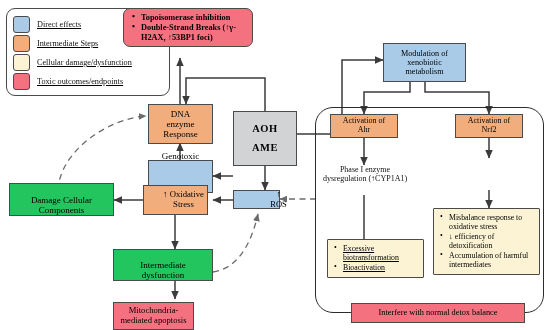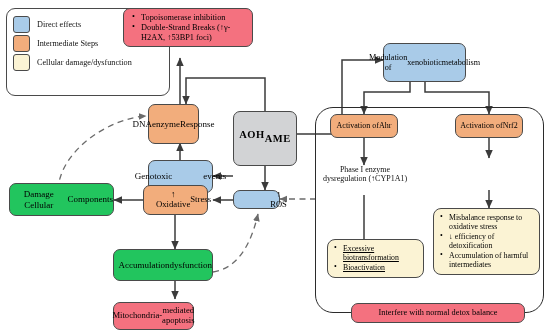--- a/index.html
+++ b/index.html
@@ -1,40 +1,40 @@
 <!DOCTYPE html>
 <html><head>
 <meta charset="utf-8">
 <style>
   html,body{margin:0;padding:0;background:#ffffff;}
   #stage{position:relative;width:550px;height:330px;overflow:hidden;
          font-family:"Liberation Serif", serif;background:#fff;}
-  .node{position:absolute;box-sizing:border-box;display:flex;flex-direction:row;
+  .node{position:absolute;box-sizing:border-box;display:flex;flex-direction:column;
         align-items:center;justify-content:center;text-align:center;
-        border:1px solid #4a4a4a;border-radius:7px;line-height:1.12;}
+        border:1px solid #4a4a4a;border-radius:0;line-height:1.12;}
   .node span{display:block;}
   .blue{background:#a9cbe8;}
   .orange{background:#f2ad7c;}
   .cream{background:#22c55e;justify-content:flex-end;}
   .red{background:#f4717f;}
   .gray{background:#d2d3d5;font-weight:bold;letter-spacing:.5px;}
   .plain{position:absolute;text-align:center;line-height:1.15;color:#111;}
   .listbox{position:absolute;box-sizing:border-box;border:1px solid #4a4a4a;
-           border-radius:8px;background:#fbf3d4;padding:4px 5px 4px 4px;}
+           border-radius:1px;background:#fbf3d4;padding:4px 5px 4px 4px;}
   .listbox ul{margin:0;padding:0 0 0 11px;list-style:none;}
   .listbox li{position:relative;line-height:1.16;margin:0 0 1px 0;}
   .listbox li:before{content:"\2022";position:absolute;left:-9px;top:-1px;}
   .redlist{position:absolute;box-sizing:border-box;border:1px solid #4a4a4a;
            border-radius:7px;background:#f4717f;padding:4px 6px 4px 6px;}
   .redlist ul{margin:0;padding:0 0 0 11px;list-style:none;}
   .redlist li{position:relative;line-height:1.18;}
   .redlist li:before{content:"\2022";position:absolute;left:-9px;top:-1px;}
   #legend{position:absolute;left:6px;top:8px;width:164px;height:88px;
           border:1px solid #4a4a4a;border-radius:9px;background:#fff;
-          box-sizing:border-box;padding:6px 6px;}
+          box-sizing:border-box;padding:6px 6px;text-decoration:underline;}
   .legrow{display:flex;align-items:center;height:19px;}
   .sw{width:15px;height:15px;border:1px solid #4a4a4a;border-radius:3px;
       margin-right:7px;flex:0 0 auto;}
   .legtxt{font-size:8.2px;color:#111;white-space:nowrap;}
   #panel{position:absolute;left:315px;top:107px;width:229px;height:206px;
          border:1px solid #2b2b2b;border-radius:18px;background:transparent;
          box-sizing:border-box;}
   svg.wires{position:absolute;left:0;top:0;width:550px;height:330px;
             pointer-events:none;}
 </style>
@@ -104,33 +104,37 @@
       <div class="legtxt">Direct effects</div>
     </div>
     <div class="legrow">
       <div class="sw" style="background:#f2ad7c"></div>
       <div class="legtxt">Intermediate Steps</div>
     </div>
     <div class="legrow">
       <div class="sw" style="background:#fbf3d4"></div>
       <div class="legtxt">Cellular damage/dysfunction</div>
     </div>
-  </div>
-
-  <div class="redlist" style="left:123px;top:8px;width:130px;font-size:8.3px;">
+    <div class="legrow">
+      <div class="sw" style="background:#f4717f"></div>
+      <div class="legtxt">Toxic outcomes/endpoints</div>
+    </div>
+  </div>
+
+  <div class="redlist" style="left:123px;top:8px;width:130px;font-size:8.3px;font-weight:bold;">
     <ul>
       <li>Topoisomerase inhibition</li>
       <li>
         <span>Double-Strand Breaks</span>
         <span>(↑γ-H2AX, ↑53BP1 foci)</span>
       </li>
     </ul>
   </div>
 
-  <div class="node orange" style="left:148px;top:104px;width:51px;height:40px;font-size:9px;">
+  <div class="node orange" style="left:148px;top:104px;width:65px;height:40px;font-size:9px;">
     <span>DNA</span>
     <span>enzyme</span>
     <span>Response</span>
   </div>
 
   <div class="node blue" style="left:148px;top:160px;width:65px;height:33px;font-size:9px;gap:31px;">
     <span>Genotoxic</span>
     <span>events</span>
   </div>
 
@@ -147,21 +151,21 @@
     <span>↑ Oxidative</span>
     <span>Stress</span>
   </div>
 
   <div class="node cream" style="left:9px;top:183px;width:105px;height:33px;font-size:9px;">
     <span>Damage Cellular</span>
     <span>Components</span>
   </div>
 
   <div class="node cream" style="left:113px;top:249px;width:100px;height:32px;font-size:9px;">
-    <span>Accumulation</span>
+    <span>Intermediate</span>
     <span>dysfunction</span>
   </div>
 
   <div class="node red" style="left:113px;top:302px;width:81px;height:28px;font-size:8.6px;">
     <span>Mitochondria-</span>
     <span>mediated apoptosis</span>
   </div>
 
   <div class="node blue" style="left:383px;top:43px;width:83px;height:39px;font-size:8.2px;">
     <span>Modulation of</span>

